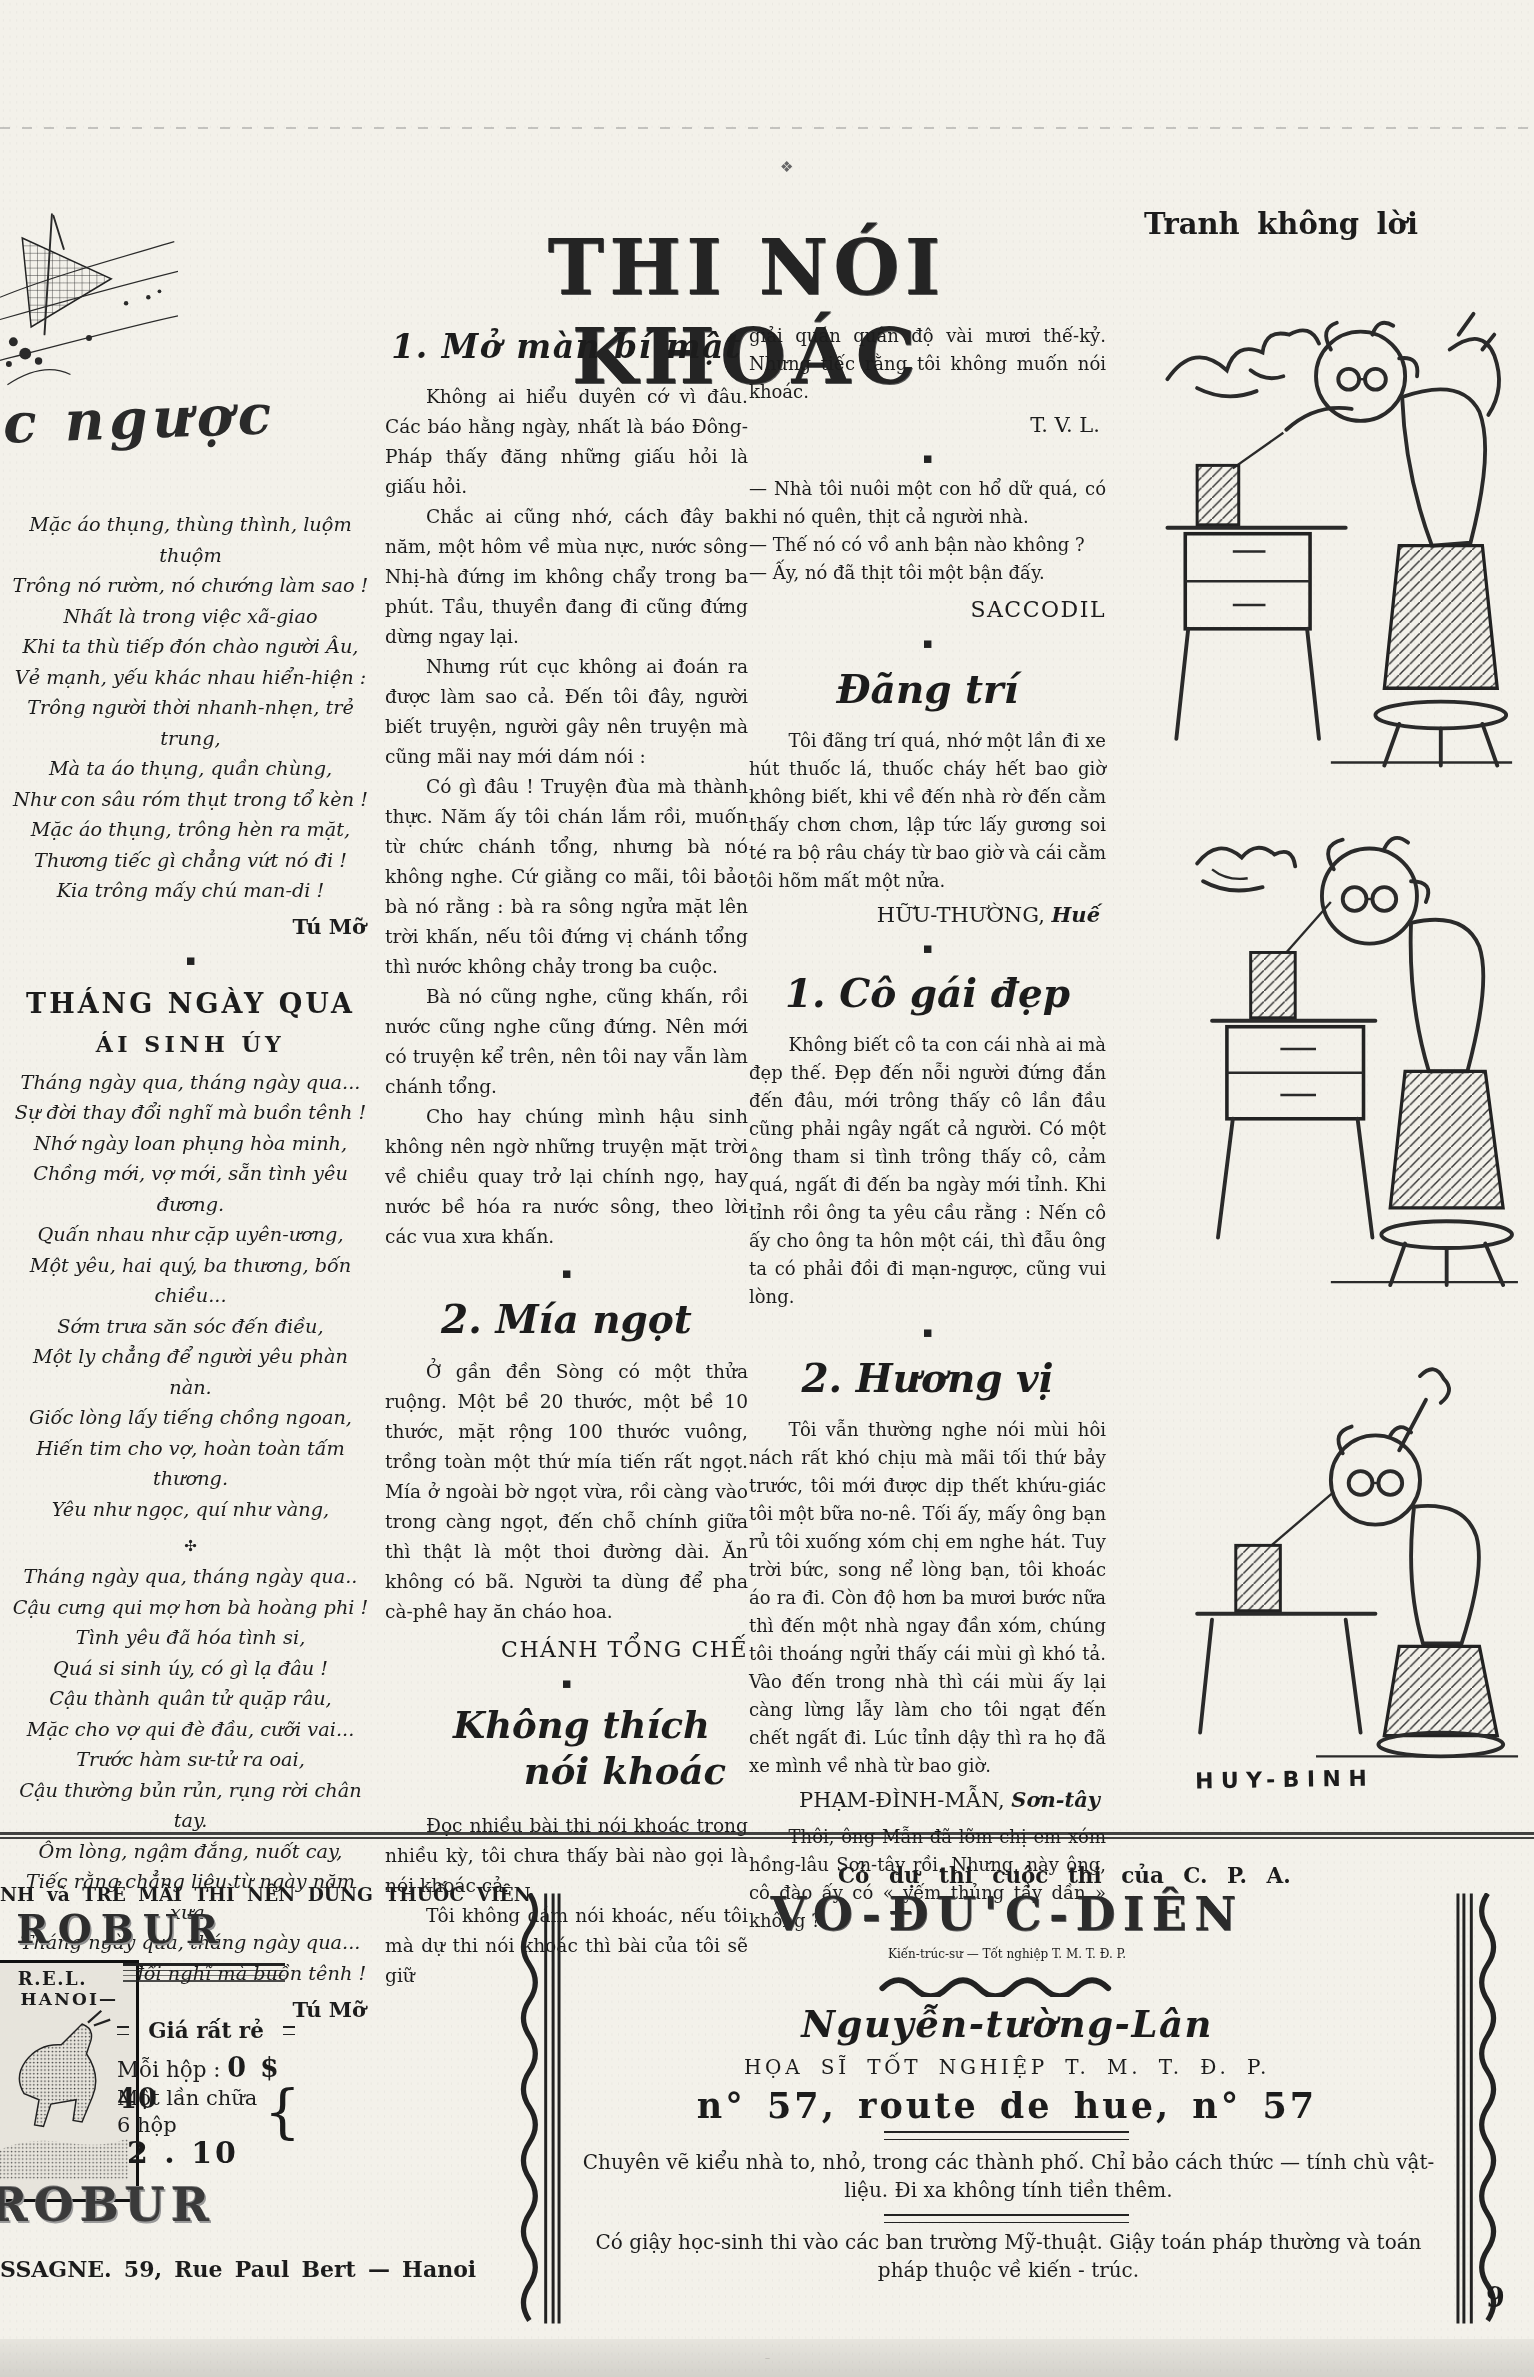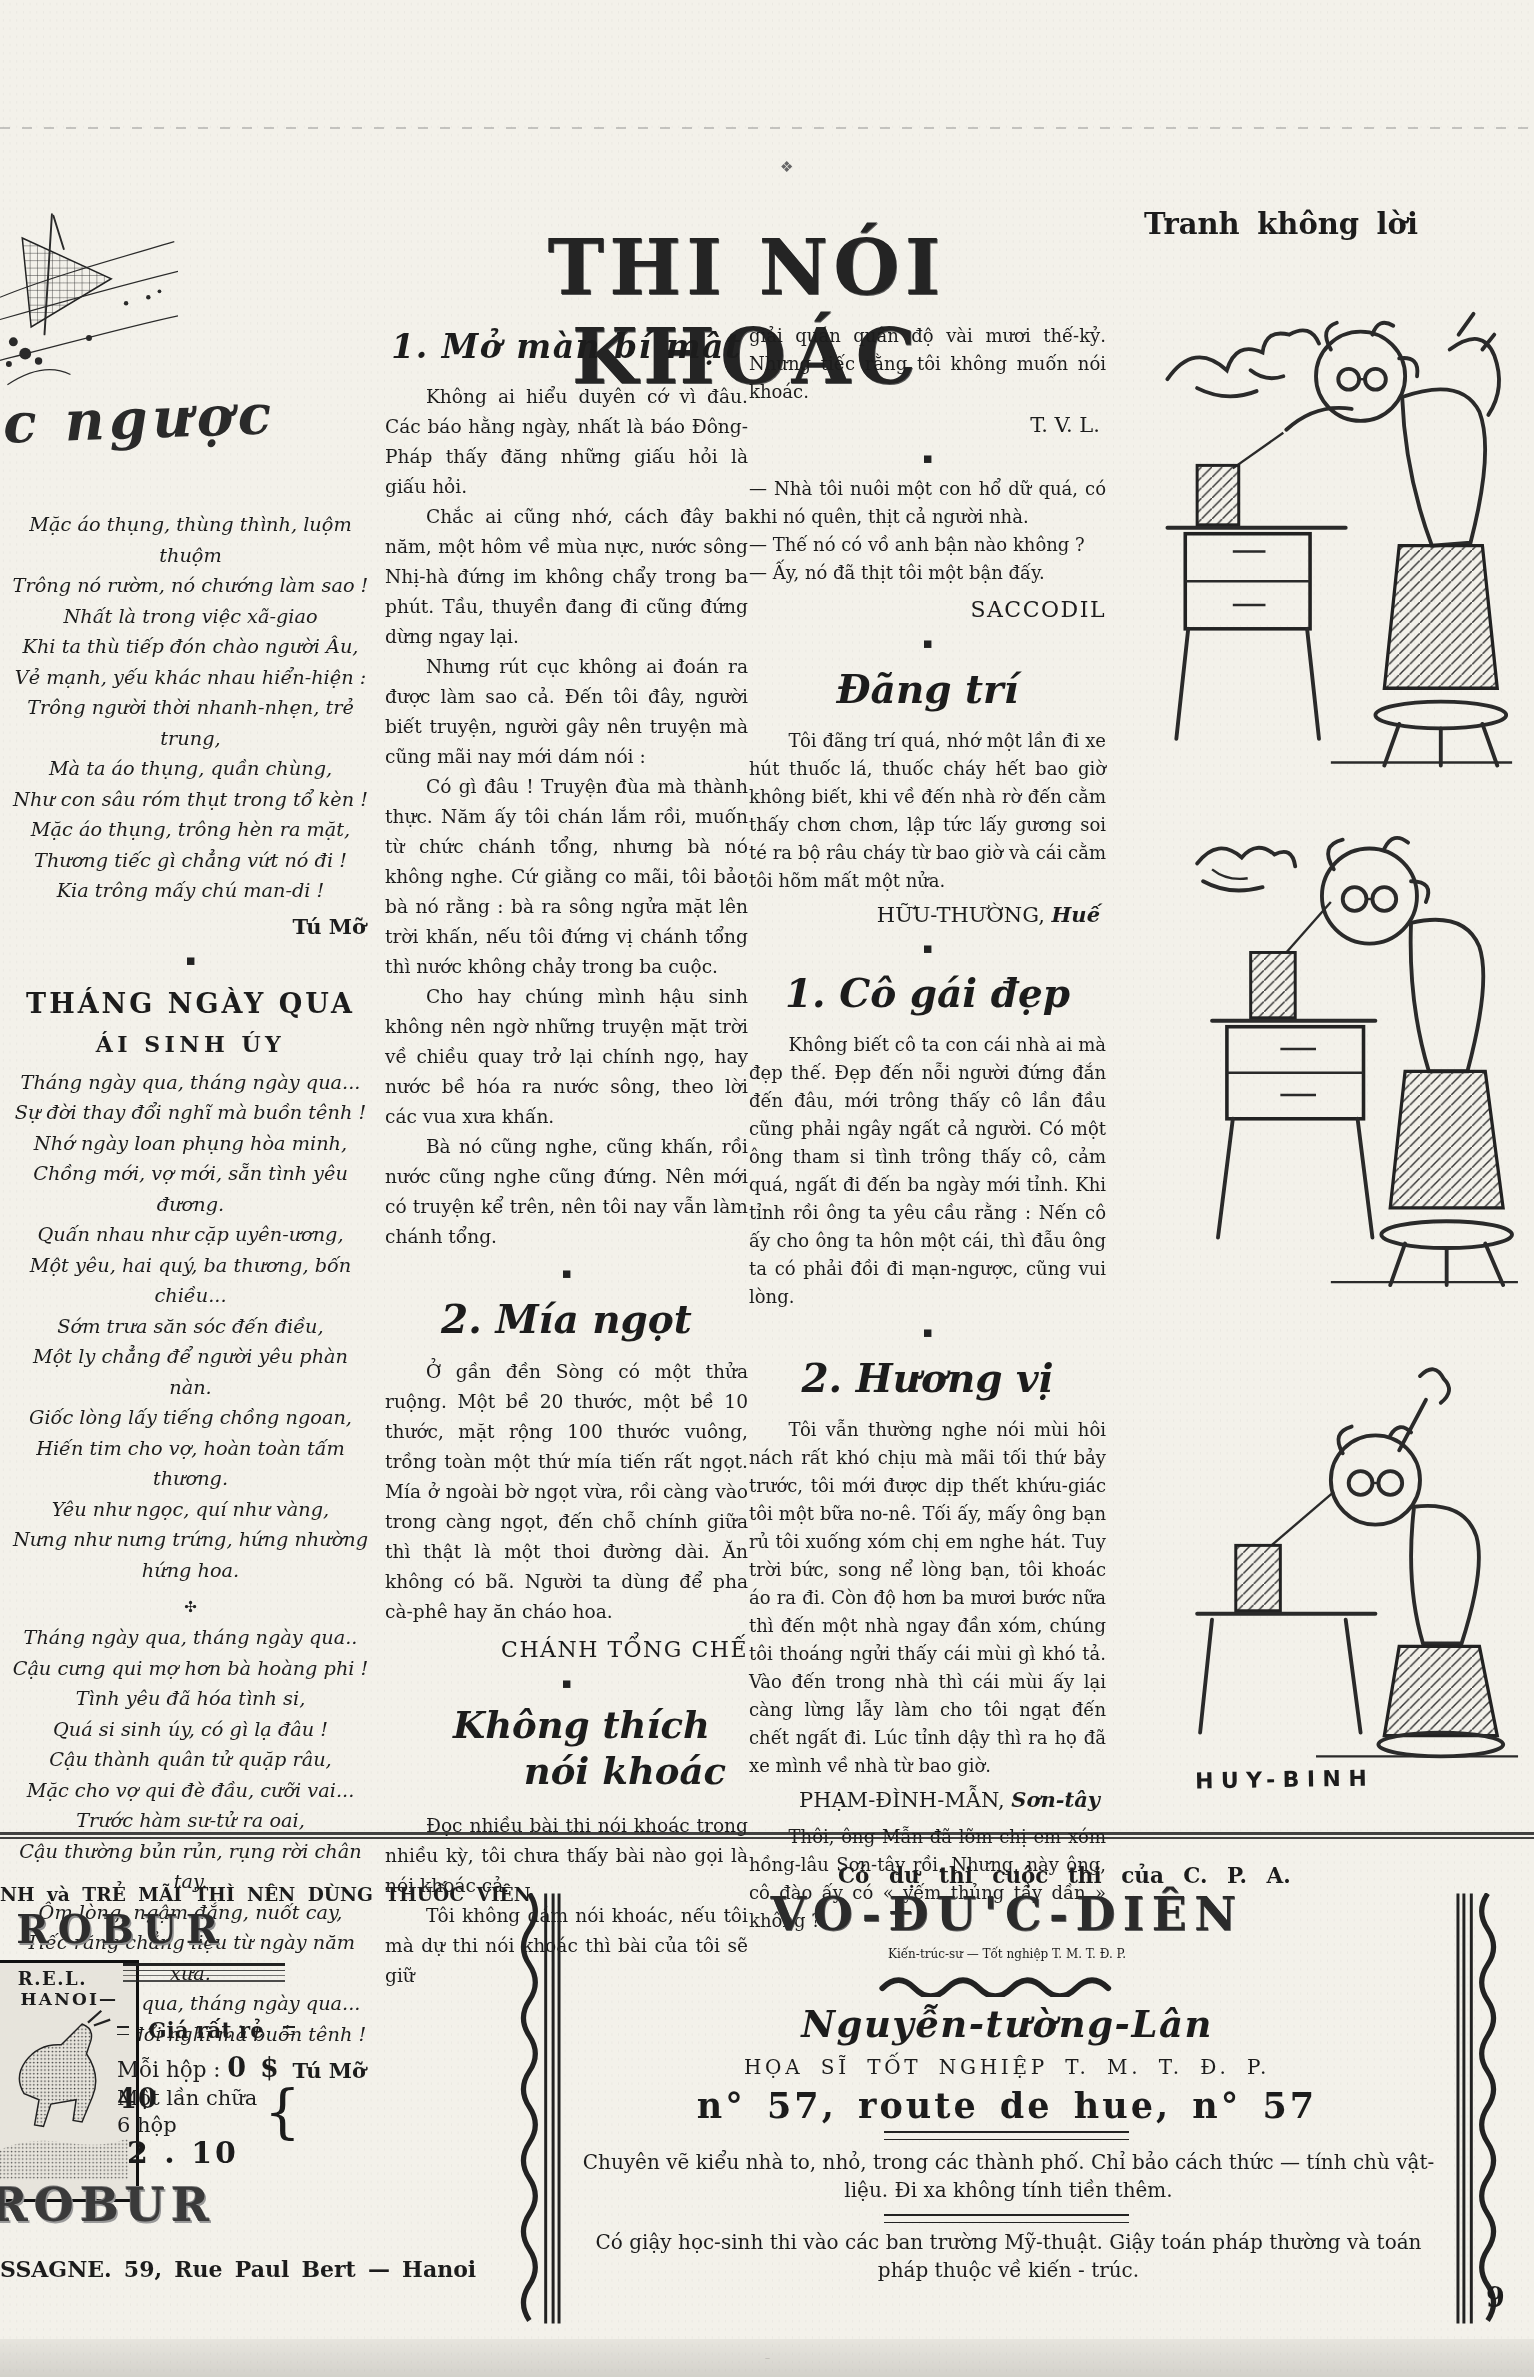--- a/index.html
+++ b/index.html
@@ -150,21 +150,20 @@
         <div class="poem-line">Sự đời thay đổi nghĩ mà buồn tênh !</div>
         <div class="poem-line">Nhớ ngày loan phụng hòa minh,</div>
         <div class="poem-line">Chồng mới, vợ mới, sẵn tình yêu đương.</div>
         <div class="poem-line">Quấn nhau như cặp uyên-ương,</div>
         <div class="poem-line">Một yêu, hai quý, ba thương, bốn chiều...</div>
         <div class="poem-line">Sớm trưa săn sóc đến điều,</div>
         <div class="poem-line">Một ly chẳng để người yêu phàn nàn.</div>
         <div class="poem-line">Giốc lòng lấy tiếng chồng ngoan,</div>
         <div class="poem-line">Hiến tim cho vợ, hoàn toàn tấm thương.</div>
         <div class="poem-line">Yêu như ngọc, quí như vàng,</div>
-        <div class="poem-line">Nưng như nưng trứng, hứng nhường hứng hoa.</div>
       </div>
     <div class="orn">✣</div>
     <div class="poem">
         <div class="poem-line">Tháng ngày qua, tháng ngày qua..</div>
         <div class="poem-line">Cậu cưng qui mợ hơn bà hoàng phi !</div>
         <div class="poem-line">Tình yêu đã hóa tình si,</div>
         <div class="poem-line">Quá si sinh úy, có gì lạ đâu !</div>
         <div class="poem-line">Cậu thành quân tử quặp râu,</div>
         <div class="poem-line">Mặc cho vợ qui đè đầu, cưỡi vai...</div>
         <div class="poem-line">Trước hàm sư-tử ra oai,</div>
@@ -177,22 +176,22 @@
     <div class="sig">Tú Mỡ</div>
   </div>
 
   <div class="col mid-col">
     <div class="h-script h1a">1. Mở màn bí mật</div>
     <div>
         <div class="para">Không ai hiểu duyên cớ vì đâu. Các báo hằng ngày, nhất là báo Đông-Pháp thấy đăng những giấu hỏi là giấu hỏi.</div>
         <div class="para">Chắc ai cũng nhớ, cách đây ba năm, một hôm về mùa nực, nước sông Nhị-hà đứng im không chẩy trong ba phút. Tầu, thuyền đang đi cũng đứng dừng ngay lại.</div>
         <div class="para">Nhưng rút cục không ai đoán ra được làm sao cả. Đến tôi đây, người biết truyện, người gây nên truyện mà cũng mãi nay mới dám nói :</div>
         <div class="para">Có gì đâu ! Truyện đùa mà thành thực. Năm ấy tôi chán lắm rồi, muốn từ chức chánh tổng, nhưng bà nó không nghe. Cứ giằng co mãi, tôi bảo bà nó rằng : bà ra sông ngửa mặt lên trời khấn, nếu tôi đứng vị chánh tổng thì nước không chảy trong ba cuộc.</div>
+        <div class="para">Bà nó cũng nghe, cũng khấn, rồi nước cũng nghe cũng đứng. Nên mới có truyện kể trên, nên tôi nay vẫn làm chánh tổng.</div>
         <div class="para">Cho hay chúng mình hậu sinh không nên ngờ những truyện mặt trời về chiều quay trở lại chính ngọ, hay nước bề hóa ra nước sông, theo lời các vua xưa khấn.</div>
-        <div class="para">Bà nó cũng nghe, cũng khấn, rồi nước cũng nghe cũng đứng. Nên mới có truyện kể trên, nên tôi nay vẫn làm chánh tổng.</div>
       </div>
     <div class="orn">▪</div>
     <div class="h-script h2a">2. Mía ngọt</div>
     <div>
         <div class="para">Ở gần đền Sòng có một thửa ruộng. Một bề 20 thước, một bề 10 thước, mặt rộng 100 thước vuông, trồng toàn một thứ mía tiến rất ngọt. Mía ở ngoài bờ ngọt vừa, rồi càng vào trong càng ngọt, đến chỗ chính giữa thì thật là một thoi đường dài. Ăn không có bã. Người ta dùng để pha cà-phê hay ăn cháo hoa.</div>
       </div>
     <div class="sig-caps">CHÁNH TỔNG CHẾ</div>
     <div class="orn">▪</div>
     <div class="h-script h3a">
       <span class="l1">Không thích</span>

